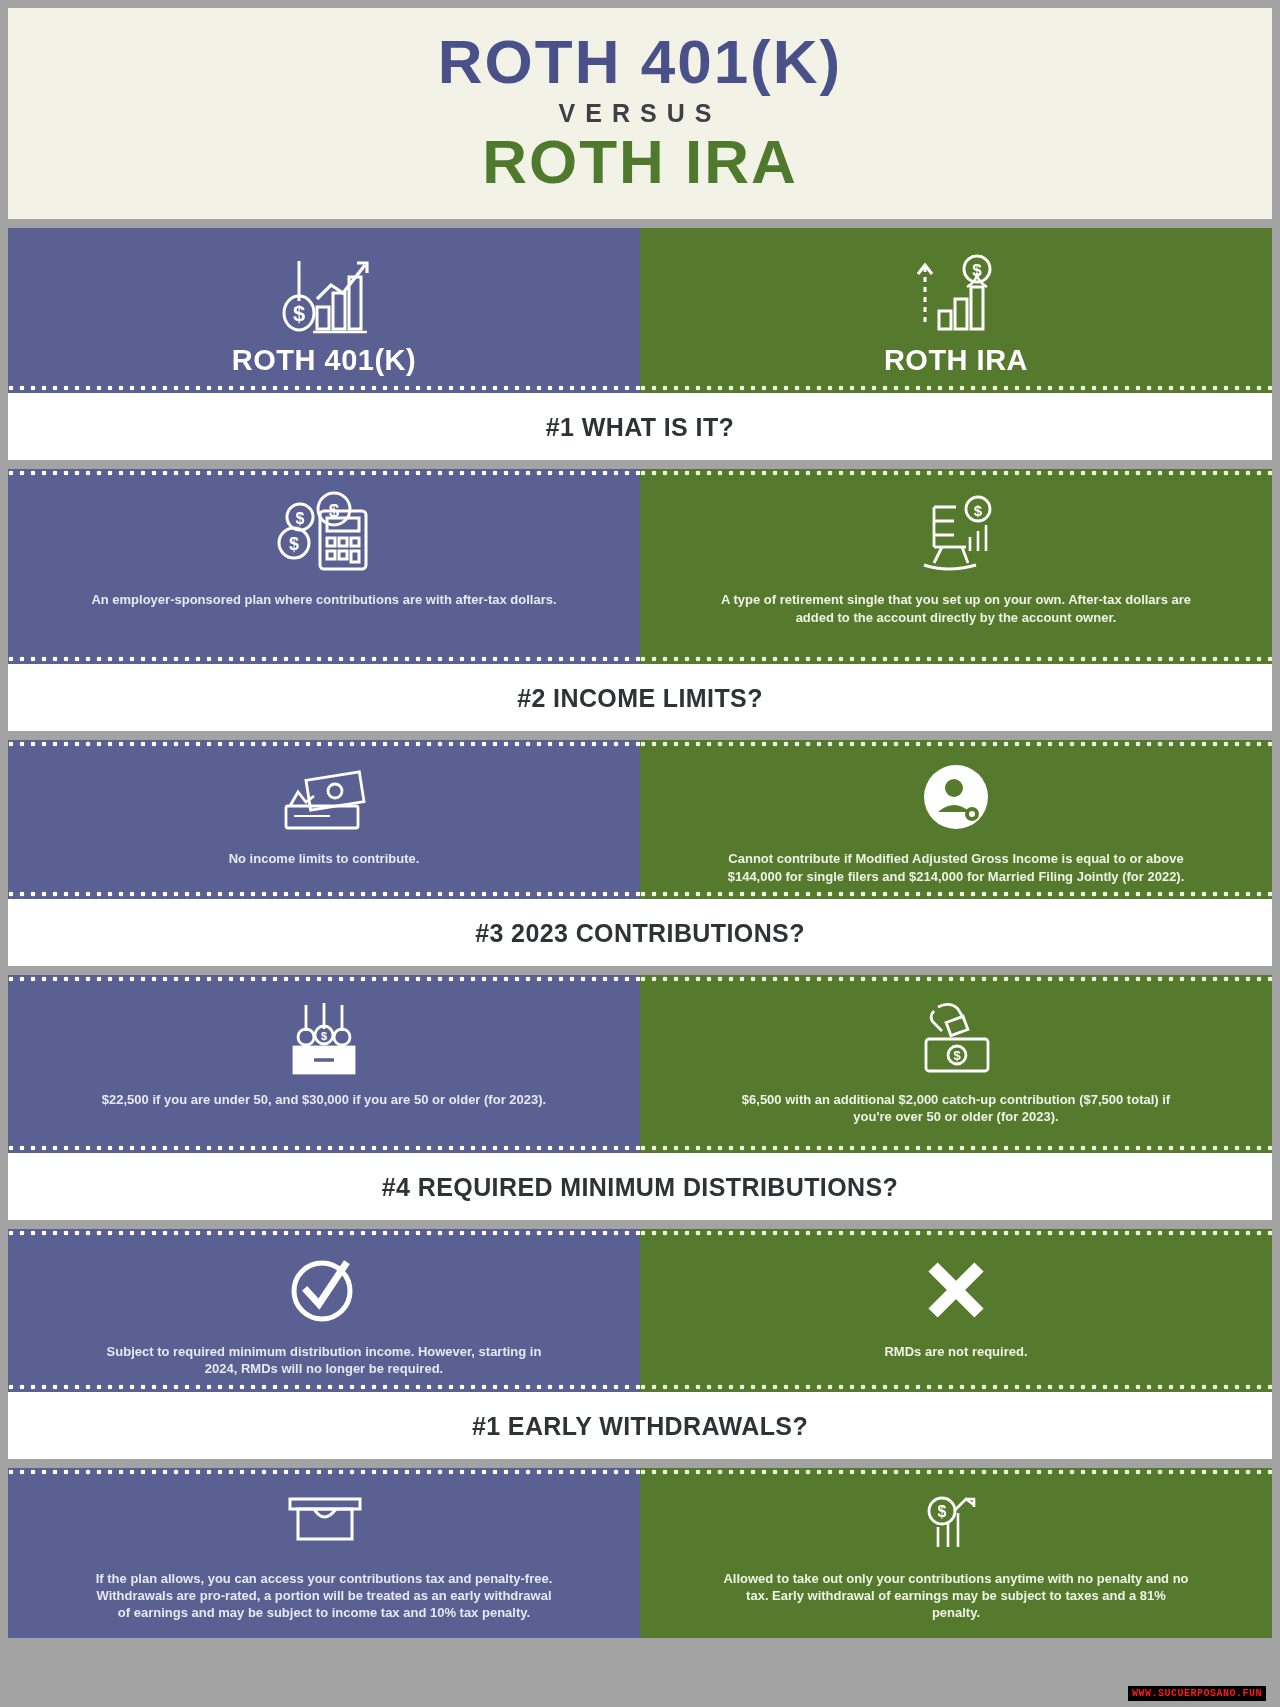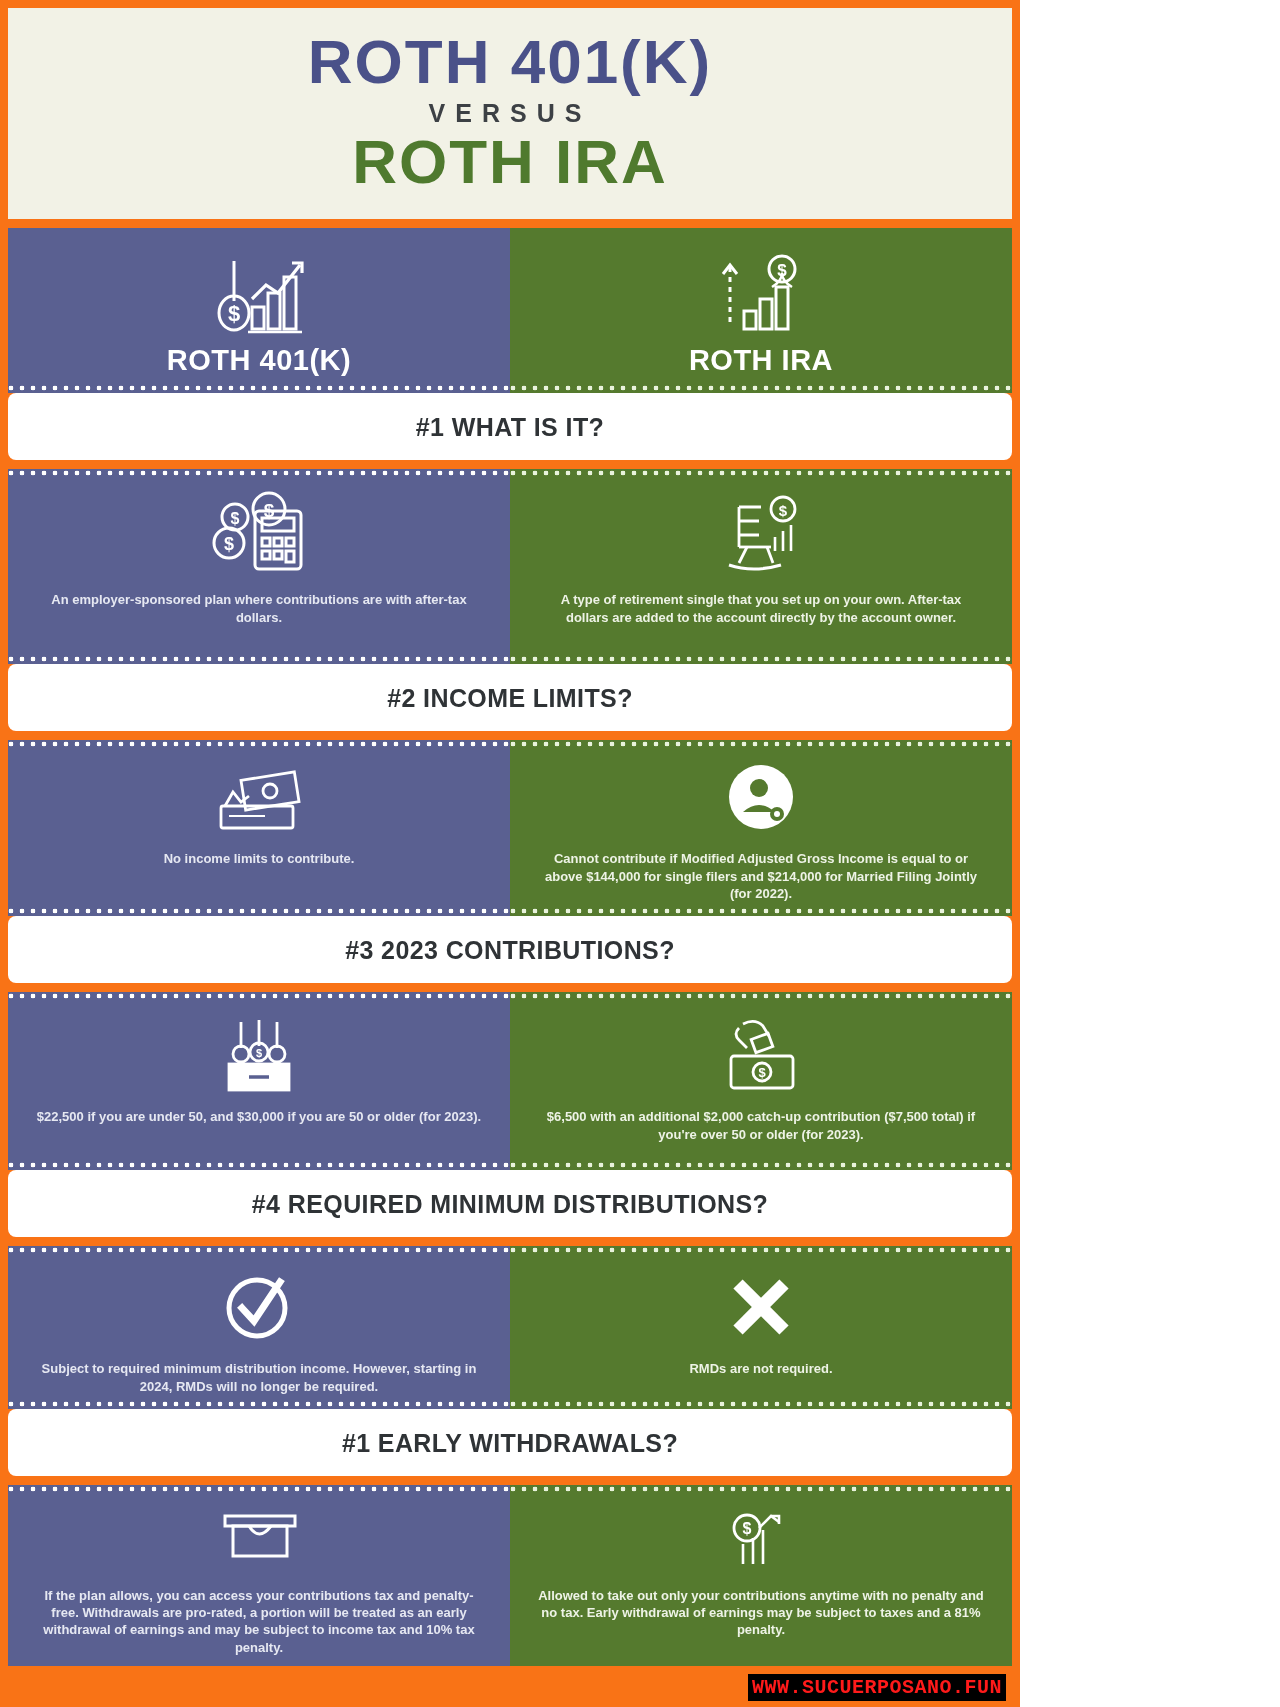--- a/index.html
+++ b/index.html
@@ -7,23 +7,23 @@
   body {
     font-family:"Liberation Sans", sans-serif;
     background:#ffffff;
     width:1280px;
     height:1707px;
     overflow:hidden;
   }
 
   .poster {
     position:relative;
-    width:1020px;
+    width:1280px;
     height:1707px;
-    background:#f97316;
+    background:#a3a3a3;
     padding:8px 0 0 0;
   }
 
   
   .title-block {
     background:#f2f2e6;
     margin:0 8px;
     padding:22px 0 26px 0;
     text-align:center;
   }
@@ -106,21 +106,20 @@
     max-width:470px;
   }
   .cell.right .cell-text { color:#eef3e6; }
 
   
   .qrow {
     margin:0 8px;
     background:#ffffff;
     text-align:center;
     padding:20px 0 18px 0;
-    border-radius:8px;
   }
   .qrow-inner {
     font-size:25px;
     font-weight:bold;
     color:#2f3336;
     letter-spacing:0.4px;
   }
 
   
   .band.b-head   .cell { min-height:140px; padding-top:18px; }
@@ -135,21 +134,21 @@
   .band.b4 .cell-icon { height:78px; }
   .band.b5 .cell-icon { height:66px; }
 
   .watermark {
     position:absolute;
     right:14px;
     bottom:6px;
     background:#000000;
     color:#ff1a1a;
     font-family:"Liberation Mono", monospace;
-    font-size:20px;
+    font-size:10px;
     font-weight:bold;
     letter-spacing:0.5px;
     padding:2px 4px;
     white-space:nowrap;
   }
 </style>
 </head>
 <body>
 
 <div class="poster">

